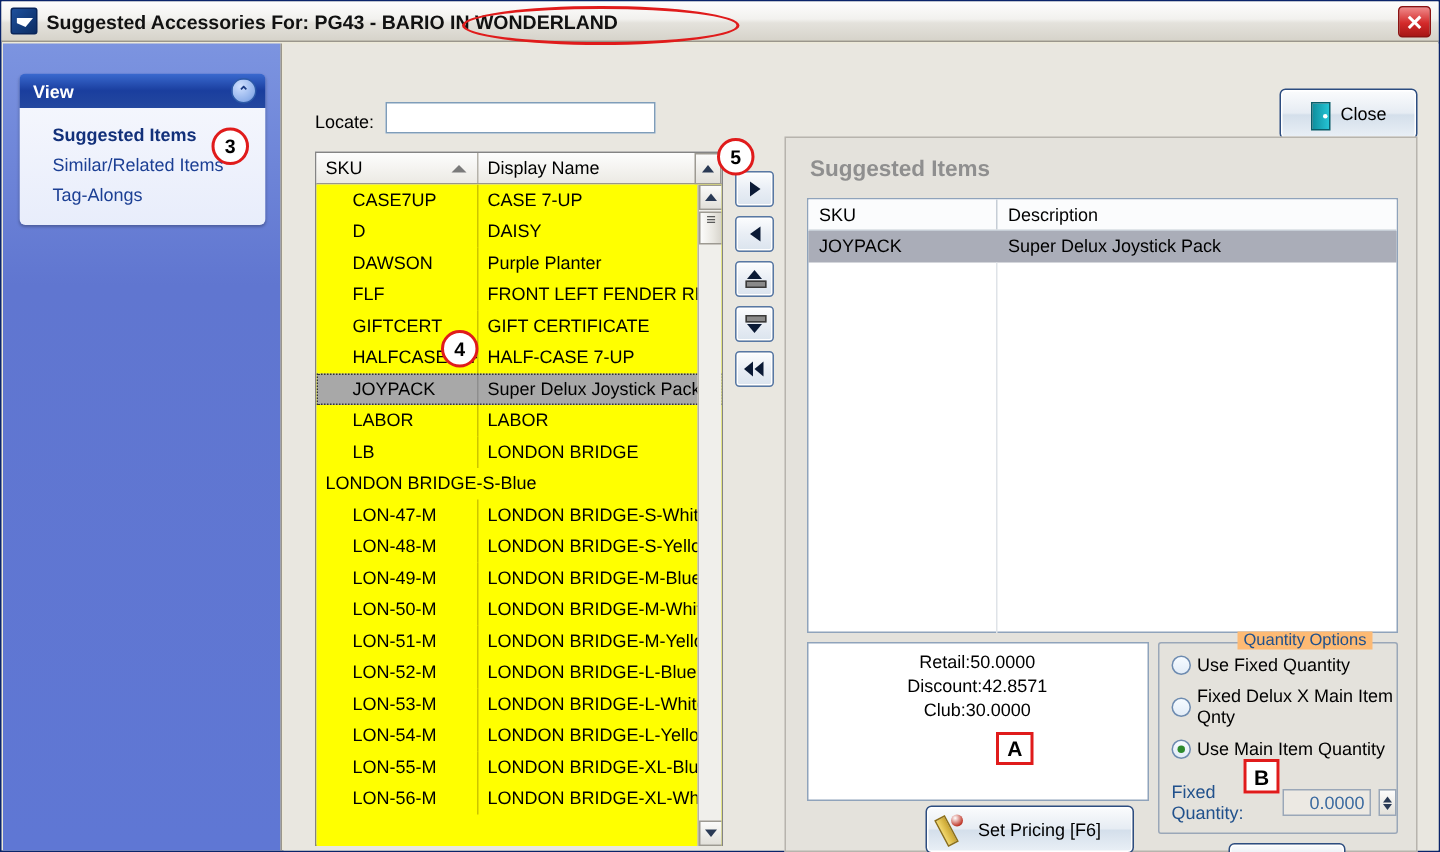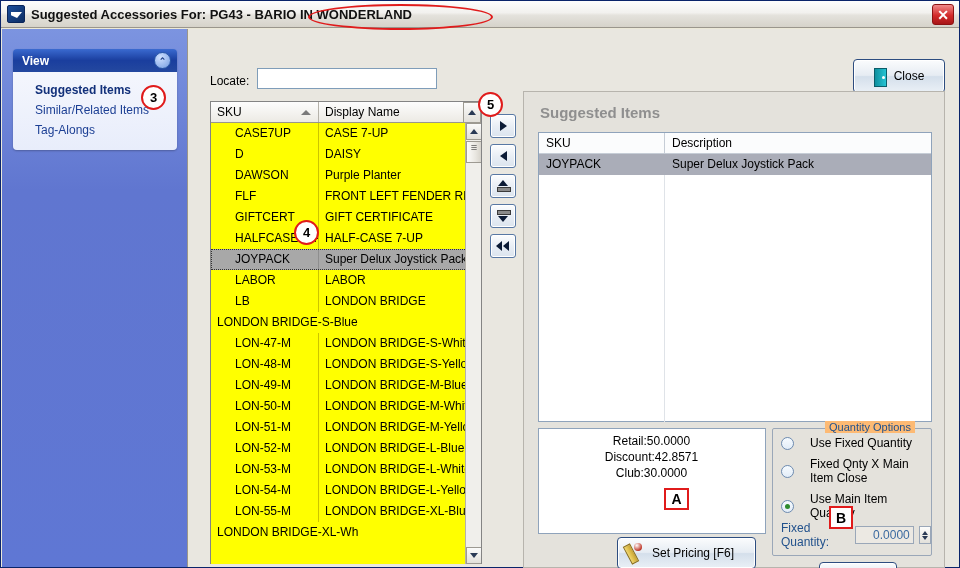--- a/index.html
+++ b/index.html
@@ -280,21 +280,21 @@
 
   
   #qty-box {
     position:absolute; left:248px; top:336px; width:160px; height:128px;
     border:1px solid #9aa7b8; border-radius:2px;
   }
   #qty-legend {
     position:absolute; left:8px; top:-8px; background:#fdba74; padding:0 4px;
     font-size:11px; color:#21518c;margin-left:44px;
   }
-  .radio-row { display:flex; align-items:center; gap:16px; margin:7px 0 0 8px; font-size:12px; }
+  .radio-row { display:flex; align-items:center; gap:4px; margin:7px 0 0 8px; font-size:12px; }
   .radio {
     width:13px;height:13px;border-radius:50%;
     background:linear-gradient(to bottom,#f6fbff,#e2ecf7);
     border:1px solid #6d8bb0; flex:none; position:relative;
   }
   .radio.on::after {
     content:""; position:absolute; left:3px; top:3px; width:5px; height:5px;
     border-radius:50%; background:#2e8b2e;
   }
   #fixed-qty-row {
@@ -457,20 +457,21 @@
             </div>
             <div class="grow">
               <div class="c1">LON-54-M</div>
               <div class="c2">LONDON BRIDGE-L-Yellow</div>
             </div>
             <div class="grow">
               <div class="c1">LON-55-M</div>
               <div class="c2">LONDON BRIDGE-XL-Blue</div>
             </div>
             <div class="grow">
+              <div class="c1">LON-56-M</div>
               <div class="c2">LONDON BRIDGE-XL-White</div>
             </div>
           </div>
         <div id="grid-vsb">
           <div class="sb-btn top">
               <span class="sb-arrow up"></span>
             </div>
           <div id="grid-thumb"></div>
           <div class="sb-btn bot">
               <span class="sb-arrow down"></span>
@@ -543,21 +544,21 @@
 
       <div id="qty-box">
         <div id="qty-legend">Quantity Options</div>
 
         <div class="radio-row">
           <span class="radio"></span>
           <span>Use Fixed Quantity</span>
         </div>
         <div class="radio-row">
           <span class="radio"></span>
-          <span>Fixed Qnty X Main Item Close</span>
+          <span>Fixed Delux X Main Item Qnty</span>
         </div>
         <div class="radio-row">
           <span class="radio on"></span>
           <span>Use Main Item Quantity</span>
         </div>
 
         <div id="fixed-qty-row">
           <span id="fixed-qty-label">Fixed Quantity:</span>
           <span id="fixed-qty-input">0.0000</span>
           <span class="spin">

